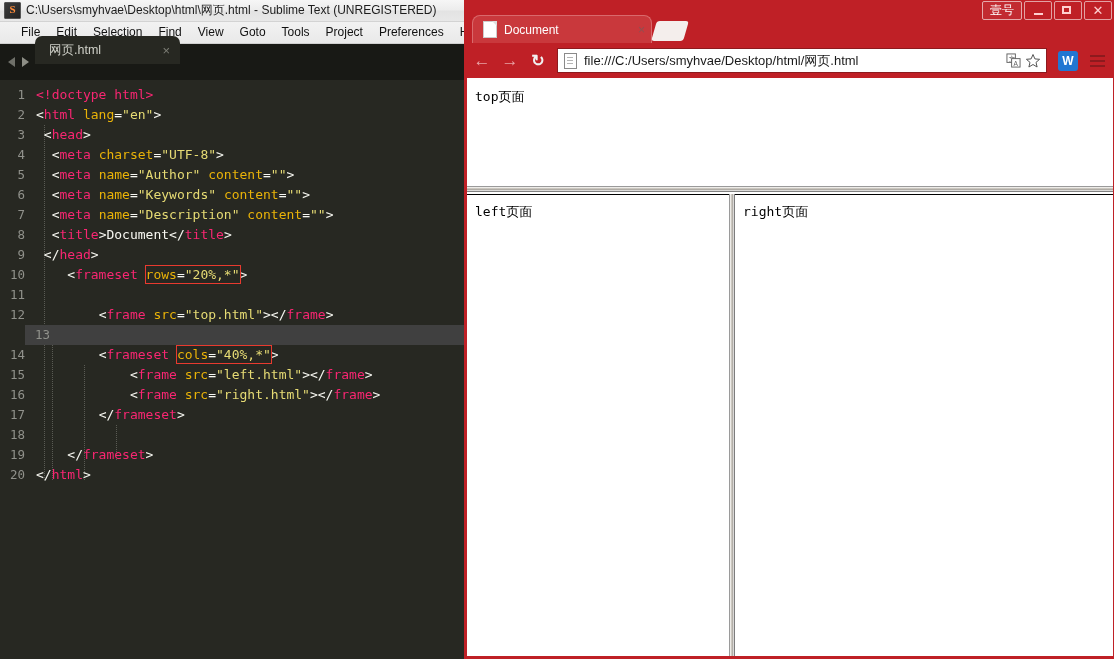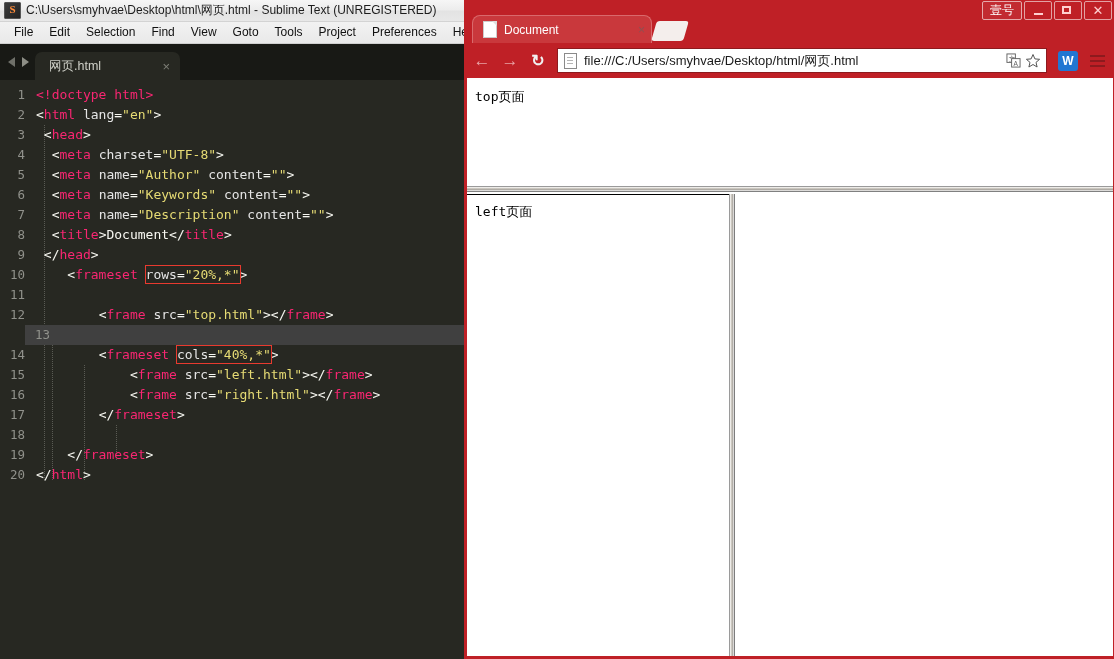--- a/index.html
+++ b/index.html
@@ -64,21 +64,21 @@
     color: #1c1c1c;
     white-space: nowrap;
     font-family: "Liberation Sans", sans-serif;
   }
   .st-menubar {
     height: 22px;
     background: linear-gradient(to bottom, #f2f2f2 0%, #e9e9e9 100%);
     border-bottom: 1px solid #cfcfcf;
     display: flex;
     align-items: center;
-    padding-left: 6px;
+    padding-left: 13px;
     box-sizing: border-box;
     overflow: hidden;
   }
   .st-menu-item {
     font-size: 12px;
     color: #111;
     padding: 0 8px;
     white-space: nowrap;
     line-height: 21px;
     cursor: default;
@@ -108,21 +108,21 @@
   .st-tab {
     height: 28px;
     min-width: 145px;
     background: #272822;
     border-radius: 7px 7px 0 0;
     display: flex;
     align-items: center;
     padding: 0 10px 0 14px;
     box-sizing: border-box;
     position: relative;
-    margin-bottom: 0;
+    margin-bottom: 16px;
   }
   .st-tab-label {
     font-size: 12.5px;
     color: #cfd0c8;
     flex: 1;
     white-space: nowrap;
   }
   .st-tab-close {
     font-size: 13px;
     color: #7d7e76;
@@ -168,21 +168,21 @@
     user-select: none;
   }
   .code-text {
     position: relative;
     white-space: pre;
     color: #f8f8f2;
   }
   
   .t-tag     { color: #f92672; }
   .t-punct   { color: #f8f8f2; }
-  .t-attr    { color: #e5e5e5; text-align: right; }
+  .t-attr    { color: #eab308; text-align: right; }
   .t-str     { color: #e6db74; }
   .t-text    { color: #f8f8f2; }
   .t-plain   { color: #f8f8f2; }
   .hl-box {
     outline: 1px solid #e83a2f;
     background: transparent;
     padding: 1px 0;
   }
 
   
@@ -626,16 +626,19 @@
     <div class="br-content">
       <div class="frame-top">
         <div class="frame-text">top页面</div>
       </div>
       <div class="frame-hsplit"></div>
       <div class="frame-bottom">
         <div class="frame-left">
           <div class="frame-text">left页面</div>
         </div>
         <div class="frame-vsplit"></div>
+        <div class="frame-right">
+          <div class="frame-text">right页面</div>
+        </div>
       </div>
     </div>
   </div>
 </div>
 
 </body></html>

